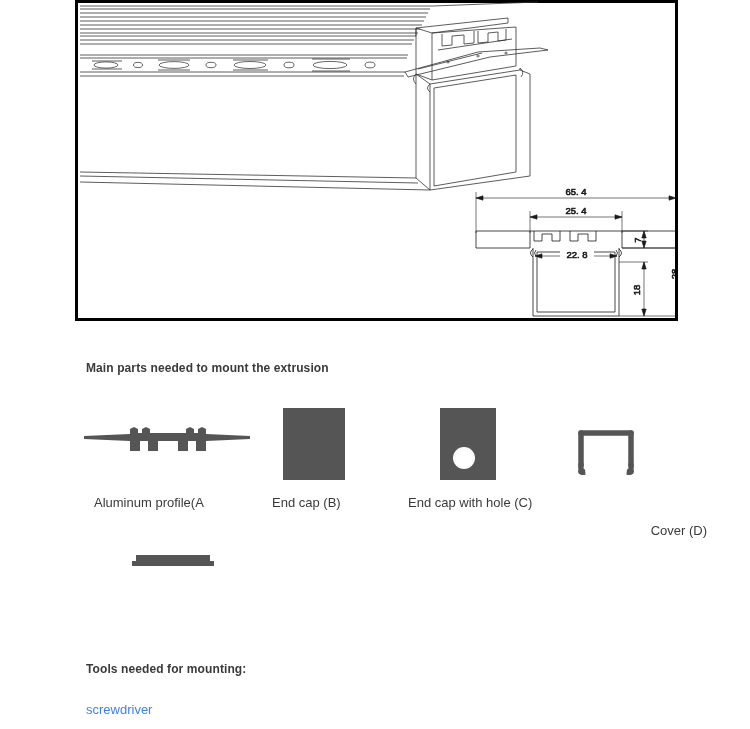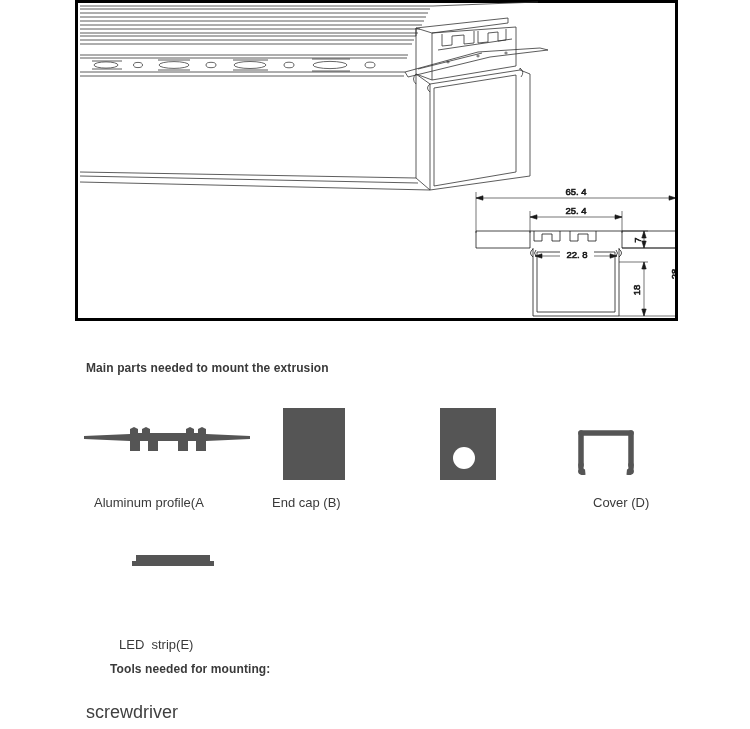--- a/index.html
+++ b/index.html
@@ -46,28 +46,28 @@
   
   .section-heading {
     position: absolute;
     font-size: 12px;
     font-weight: bold;
     color: #3a3a3a;
     letter-spacing: 0.1px;
     white-space: nowrap;
   }
   #heading-main-parts { left: 86px; top: 361px; }
-  #heading-tools      { left: 86px; top: 662px; margin-left: 24px; }
+  #heading-tools      { left: 86px; top: 662px; }
 
   #tools-list {
     position: absolute;
     left: 86px;
     top: 702px;
-    font-size: 18px;
-    color: #404040;
+    font-size: 13px;
+    color: #3b82f6;
     white-space: nowrap;
   }
 
   
   .part {
     position: absolute;
     width: 160px;
   }
   .part-art {
     position: relative;
@@ -87,21 +87,21 @@
 
   #part-a { left: 82px;  top: 403px; }
   #part-b { left: 225px; top: 403px; }
   #part-c { left: 392px; top: 403px; }
   #part-d { left: 535px; top: 403px; }
   #part-e { left: 82px;  top: 545px; }
 
   #part-a .part-label { left: 12px; width: 160px; text-align: left; }
   #part-b .part-label { left: 47px; width: 120px; text-align: left; }
   #part-c .part-label { left: 16px; width: 180px; text-align: left; }
-  #part-d .part-label { left: 58px; width: 120px; text-align: left; }
+  #part-d .part-label { left: 52px; width: 120px; text-align: right; margin-top: 28px; }
   #part-e .part-label { left: 37px; width: 160px; text-align: left; }
 </style>
 </head>
 <body>
 
 <div id="drawing-frame">
   <div class="frame-top-rule"></div>
 
   <svg id="drawing-svg" width="597" height="318" viewBox="0 0 597 318">
     <g fill="none" stroke="#333" stroke-width="0.8" stroke-linejoin="round">
@@ -262,20 +262,21 @@
   <div class="part-label">End cap (B)</div>
 </div>
 
 <div class="part" id="part-c">
   <div class="part-art">
     <svg width="140" height="90" viewBox="0 0 140 90">
       <rect x="48" y="5" width="56" height="72" fill="#555555"></rect>
       <circle cx="72" cy="55" r="11" fill="#ffffff"></circle>
     </svg>
   </div>
+  <div class="part-label">End cap with hole (C)</div>
 </div>
 
 <div class="part" id="part-d">
   <div class="part-art">
     <svg width="120" height="90" viewBox="0 0 120 90">
       <g fill="none" stroke="#555555" stroke-width="5.5" stroke-linecap="round">
         <path d="M46 30 L46 62"></path>
         <path d="M96 30 L96 62"></path>
         <path d="M46 30 L96 30"></path>
         <path d="M46 62 q-1 7 4 7 q-5 1 -4 -2"></path>
@@ -286,17 +287,16 @@
   <div class="part-label">Cover (D)</div>
 </div>
 
 <div class="part" id="part-e">
   <div class="part-art">
     <svg width="140" height="40" viewBox="0 0 140 40">
       <rect x="54" y="10" width="74" height="6" fill="#555555"></rect>
       <rect x="50" y="16" width="82" height="5" fill="#555555"></rect>
     </svg>
   </div>
-  <div class="part-label">LED  strip(E)</div>
 </div>
 
 <div class="section-heading" id="heading-tools">Tools needed for mounting:</div>
 <div id="tools-list">screwdriver</div>
 
 </body></html>

